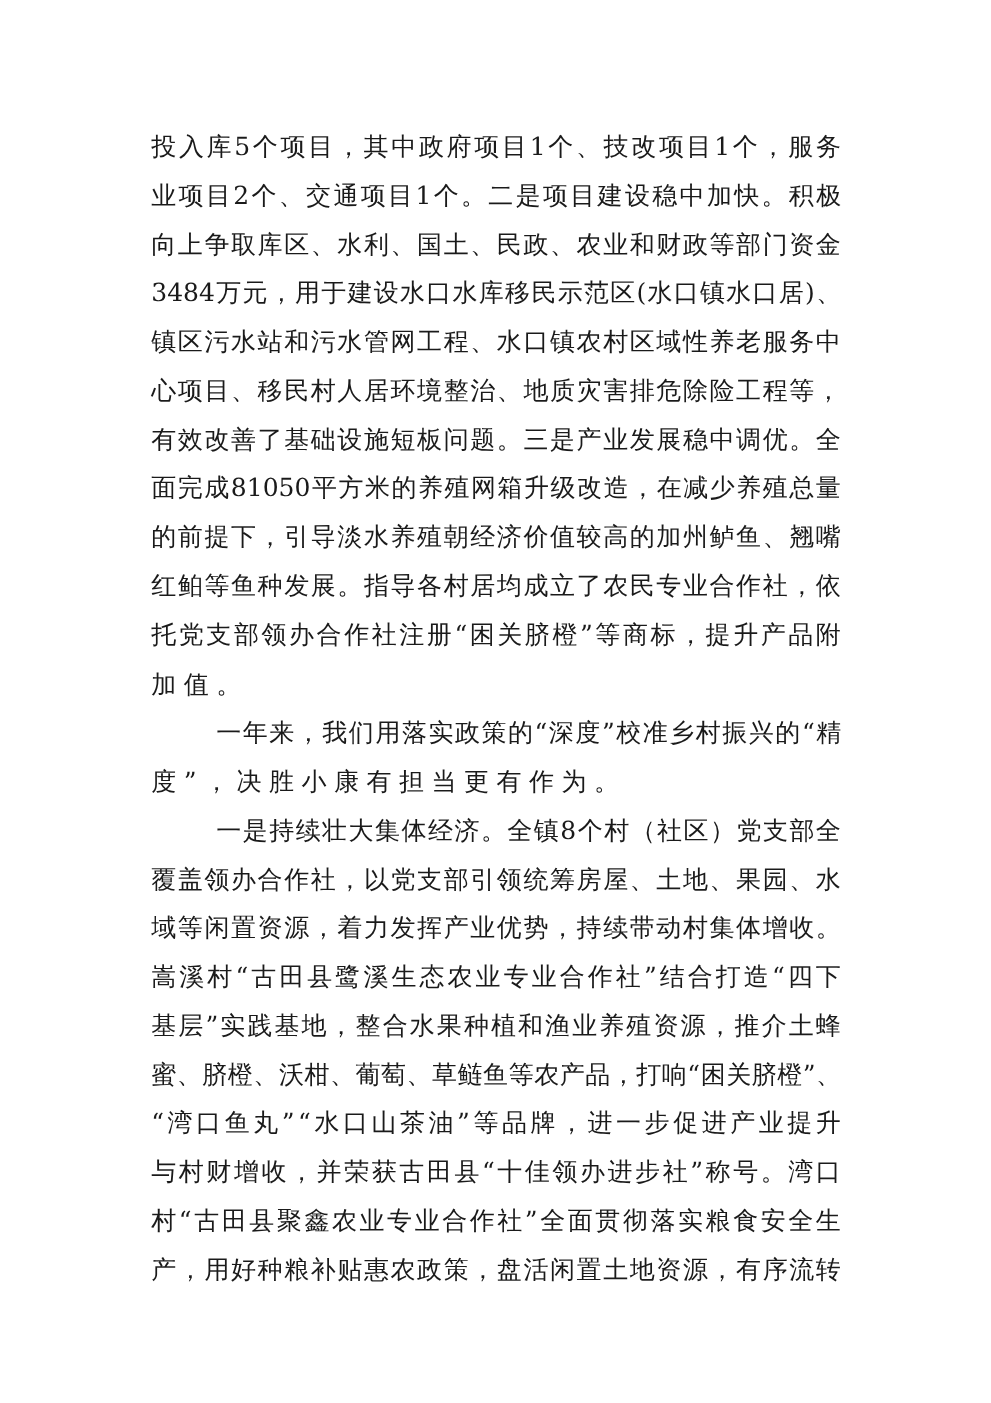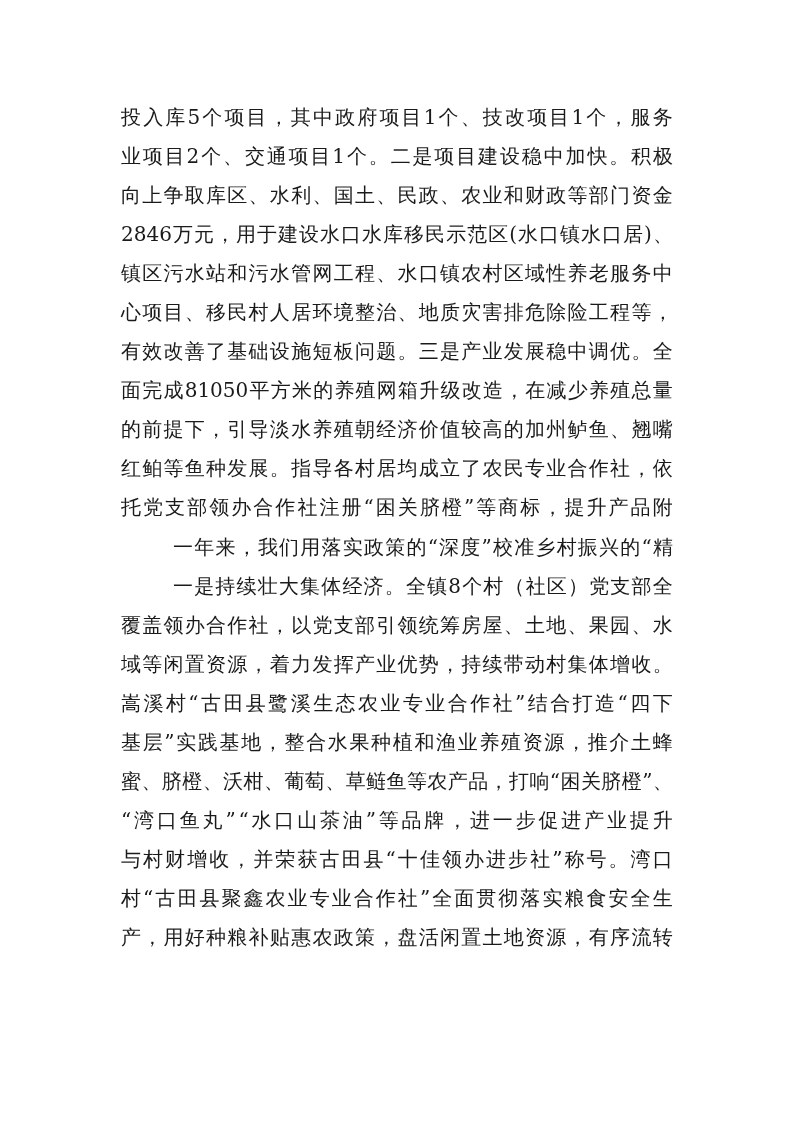--- a/index.html
+++ b/index.html
@@ -136,21 +136,21 @@
           <span>政</span>
           <span>等</span>
           <span>部</span>
           <span>门</span>
           <span>资</span>
           <span>金</span>
         </div>
       </div>
     <div class="line">
         <div style="display: flex; justify-content: space-between; width: 100%;">
-          <span>2846</span>
+          <span>3484</span>
           <span>万</span>
           <span>元</span>
           <span>，</span>
           <span>用</span>
           <span>于</span>
           <span>建</span>
           <span>设</span>
           <span>水</span>
           <span>口</span>
           <span>水</span>
@@ -372,20 +372,21 @@
           <span>商</span>
           <span>标</span>
           <span>，</span>
           <span>提</span>
           <span>升</span>
           <span>产</span>
           <span>品</span>
           <span>附</span>
         </div>
       </div>
+    <div class="line last">加值。</div>
 
     <div class="line indent">
         <div style="display: flex; justify-content: space-between; width: 100%;">
           <span>一</span>
           <span>年</span>
           <span>来</span>
           <span>，</span>
           <span>我</span>
           <span>们</span>
           <span>用</span>
@@ -402,20 +403,21 @@
           <span>准</span>
           <span>乡</span>
           <span>村</span>
           <span>振</span>
           <span>兴</span>
           <span>的</span>
           <span>“</span>
           <span>精</span>
         </div>
       </div>
+    <div class="line last">度”，决胜小康有担当更有作为。</div>
 
     <div class="line indent">
         <div style="display: flex; justify-content: space-between; width: 100%;">
           <span>一</span>
           <span>是</span>
           <span>持</span>
           <span>续</span>
           <span>壮</span>
           <span>大</span>
           <span>集</span>

